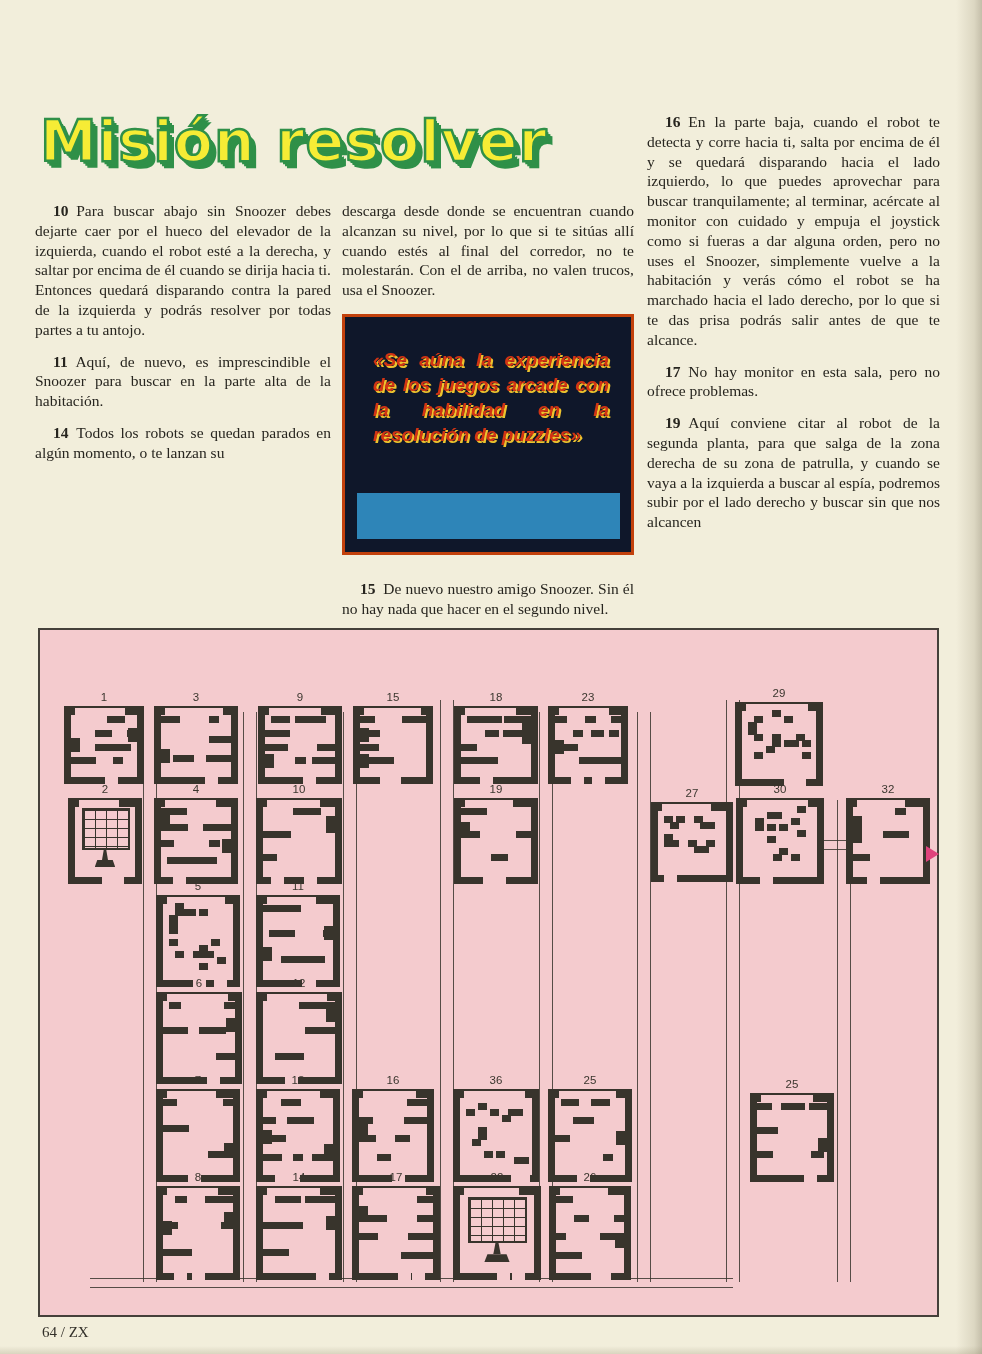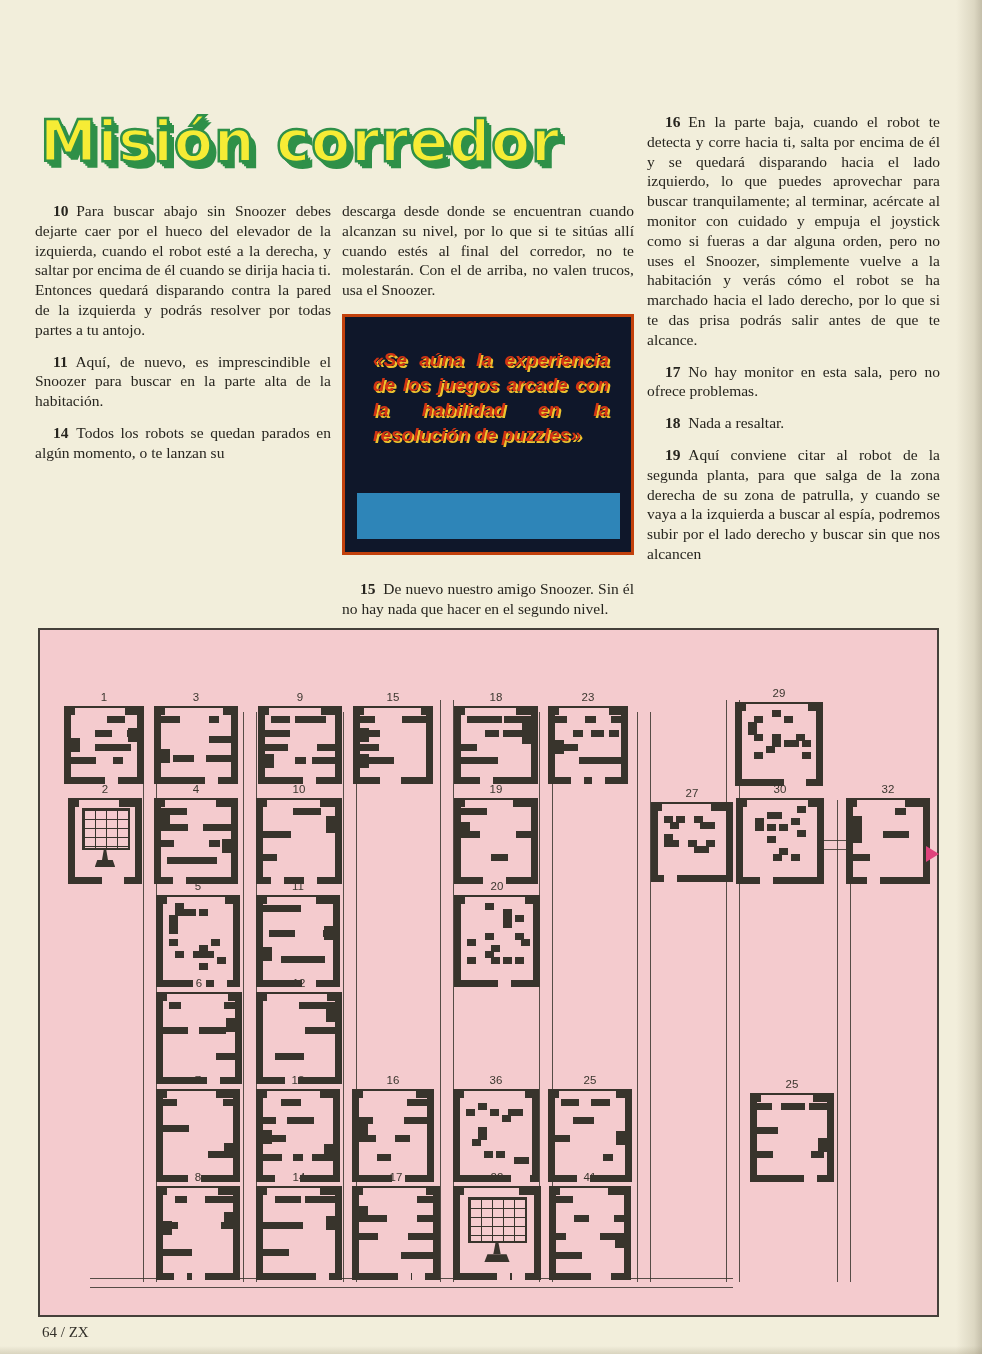--- a/index.html
+++ b/index.html
@@ -82,21 +82,21 @@
     border-left:13px solid #e0427c;border-top:8px solid transparent;border-bottom:8px solid transparent;}
 
   .footer{position:absolute;left:42px;top:1324px;font-size:15px;color:#33302a;}
 </style>
 </head>
 <body>
 
 <div class="edge-right"></div>
 <div class="edge-bottom"></div>
 
-<h1 class="title">Misión corredor</h1>
+<h1 class="title">Misión resolver</h1>
 
 <div class="col col1" id="col1">
     <p class="tip"><span class="tipnum">10 </span>Para buscar abajo sin Snoozer debes dejarte caer por el hueco del elevador de la izquierda, cuando el robot esté a la derecha, y saltar por encima de él cuando se dirija hacia ti. Entonces quedará disparando contra la pared de la izquierda y podrás resolver por todas partes a tu antojo.</p>
     <p class="tip"><span class="tipnum">11 </span>Aquí, de nuevo, es imprescindible el Snoozer para buscar en la parte alta de la habitación.</p>
     <p class="tip"><span class="tipnum">14 </span>Todos los robots se quedan parados en algún momento, o te lanzan su</p>
   </div>
 
 <div class="col col2">
   <p class="cont">descarga desde donde se encuentran cuando alcanzan su nivel, por lo que si te sitúas allí cuando estés al final del corredor, no te molestarán. Con el de arriba, no valen trucos, usa el Snoozer.</p>
   <div class="quotebox">
@@ -104,21 +104,20 @@
     <div class="quotebar"></div>
   </div>
   <div id="col2tips">
       <p class="tip"><span class="tipnum">15 </span>De nuevo nuestro amigo Snoozer. Sin él no hay nada que hacer en el segundo nivel.</p>
     </div>
 </div>
 
 <div class="col col3" id="col3">
     <p class="tip"><span class="tipnum">16 </span>En la parte baja, cuando el robot te detecta y corre hacia ti, salta por encima de él y se quedará disparando hacia el lado izquierdo, lo que puedes aprovechar para buscar tranquilamente; al terminar, acércate al monitor con cuidado y empuja el joystick como si fueras a dar alguna orden, pero no uses el Snoozer, simplemente vuelve a la habitación y verás cómo el robot se ha marchado hacia el lado derecho, por lo que si te das prisa podrás salir antes de que te alcance.</p>
     <p class="tip"><span class="tipnum">17 </span>No hay monitor en esta sala, pero no ofrece problemas.</p>
-    <p class="tip"><span class="tipnum">18 </span>Nada a resaltar.</p>
     <p class="tip"><span class="tipnum">19 </span>Aquí conviene citar al robot de la segunda planta, para que salga de la zona derecha de su zona de patrulla, y cuando se vaya a la izquierda a buscar al espía, podremos subir por el lado derecho y buscar sin que nos alcancen</p>
   </div>
 
 <div class="map" id="map">
     <div class="shaft" style="left: 103px; top: 82px; height: 570px;"></div>
     <div class="shaft" style="left: 203px; top: 82px; height: 570px;"></div>
     <div class="shaft" style="left: 303px; top: 82px; height: 570px;"></div>
     <div class="shaft" style="left: 400px; top: 70px; height: 582px;"></div>
     <div class="shaft" style="left: 499px; top: 82px; height: 570px;"></div>
     <div class="shaft" style="left: 597px; top: 82px; height: 570px;"></div>
@@ -412,41 +411,20 @@
       <div class="cb" style="left: -7px; top: -2px; width: 11px; height: 9px;"></div>
       <div class="cb" style="right: -7px; top: -2px; width: 25px; height: 9px;"></div>
       <div class="bar" style="left: 0px; top: 8px; width: 26px;"></div>
       <div class="bar" style="left: 0px; top: 31px; width: 19px;"></div>
       <div class="bar" style="left: 55px; top: 31px; width: 15px;"></div>
       <div class="bar" style="left: 30px; top: 54px; width: 17px;"></div>
       <div class="tab" style="left: 0px; top: 22px;"></div>
       <div class="doorgap" style="width: 13px; left: 22px;"></div>
       <div class="doorgap" style="width: 13px; left: 32px;"></div>
     </div>
-    <div class="room" style="left: 414px; top: 265px; width: 86px; height: 92px;">
-      <div class="room-num">20</div>
-      <div class="cb" style="left: -7px; top: -2px; width: 11px; height: 9px;"></div>
-      <div class="cb" style="right: -7px; top: -2px; width: 15px; height: 9px;"></div>
-      <div class="dot" style="left: 54px; top: 36px;"></div>
-      <div class="dot" style="left: 54px; top: 18px;"></div>
-      <div class="dot" style="left: 42px; top: 24px;"></div>
-      <div class="dot" style="left: 42px; top: 18px;"></div>
-      <div class="dot" style="left: 42px; top: 60px;"></div>
-      <div class="dot" style="left: 24px; top: 6px;"></div>
-      <div class="dot" style="left: 42px; top: 12px;"></div>
-      <div class="dot" style="left: 6px; top: 42px;"></div>
-      <div class="dot" style="left: 30px; top: 48px;"></div>
-      <div class="dot" style="left: 6px; top: 60px;"></div>
-      <div class="dot" style="left: 54px; top: 60px;"></div>
-      <div class="dot" style="left: 60px; top: 42px;"></div>
-      <div class="dot" style="left: 24px; top: 36px;"></div>
-      <div class="dot" style="left: 24px; top: 54px;"></div>
-      <div class="dot" style="left: 30px; top: 60px;"></div>
-      <div class="doorgap" style="width: 13px; left: 37px;"></div>
-    </div>
     <div class="room" style="left: 413px; top: 459px; width: 86px; height: 93px;">
       <div class="room-num">36</div>
       <div class="cb" style="left: -7px; top: -2px; width: 11px; height: 9px;"></div>
       <div class="cb" style="right: -7px; top: -2px; width: 14px; height: 9px;"></div>
       <div class="dot" style="left: 54px; top: 66px;"></div>
       <div class="dot" style="left: 30px; top: 18px;"></div>
       <div class="dot" style="left: 42px; top: 24px;"></div>
       <div class="dot" style="left: 18px; top: 42px;"></div>
       <div class="dot" style="left: 6px; top: 18px;"></div>
       <div class="dot" style="left: 12px; top: 48px;"></div>
@@ -495,21 +473,21 @@
       <div class="bar" style="left: 6px; top: 8px; width: 18px;"></div>
       <div class="bar" style="left: 36px; top: 8px; width: 19px;"></div>
       <div class="bar" style="left: 18px; top: 26px; width: 21px;"></div>
       <div class="bar" style="left: 0px; top: 44px; width: 15px;"></div>
       <div class="bar" style="left: 48px; top: 63px; width: 10px;"></div>
       <div class="tab" style="right: 0px; top: 40px;"></div>
       <div class="doorgap" style="width: 13px; left: 22px;"></div>
       <div class="doorgap" style="width: 13px; left: 22px;"></div>
     </div>
     <div class="room" style="left: 509px; top: 556px; width: 82px; height: 94px;">
-      <div class="room-num">41</div>
+      <div class="room-num">26</div>
       <div class="cb" style="left: -7px; top: -2px; width: 11px; height: 9px;"></div>
       <div class="cb" style="right: -7px; top: -2px; width: 23px; height: 9px;"></div>
       <div class="bar" style="left: 6px; top: 8px; width: 11px;"></div>
       <div class="bar" style="left: 0px; top: 8px; width: 15px;"></div>
       <div class="bar" style="left: 0px; top: 8px; width: 12px;"></div>
       <div class="bar" style="left: 58px; top: 27px; width: 10px;"></div>
       <div class="bar" style="left: 58px; top: 27px; width: 10px;"></div>
       <div class="bar" style="left: 18px; top: 27px; width: 15px;"></div>
       <div class="bar" style="left: 0px; top: 45px; width: 10px;"></div>
       <div class="bar" style="left: 48px; top: 45px; width: 20px;"></div>

